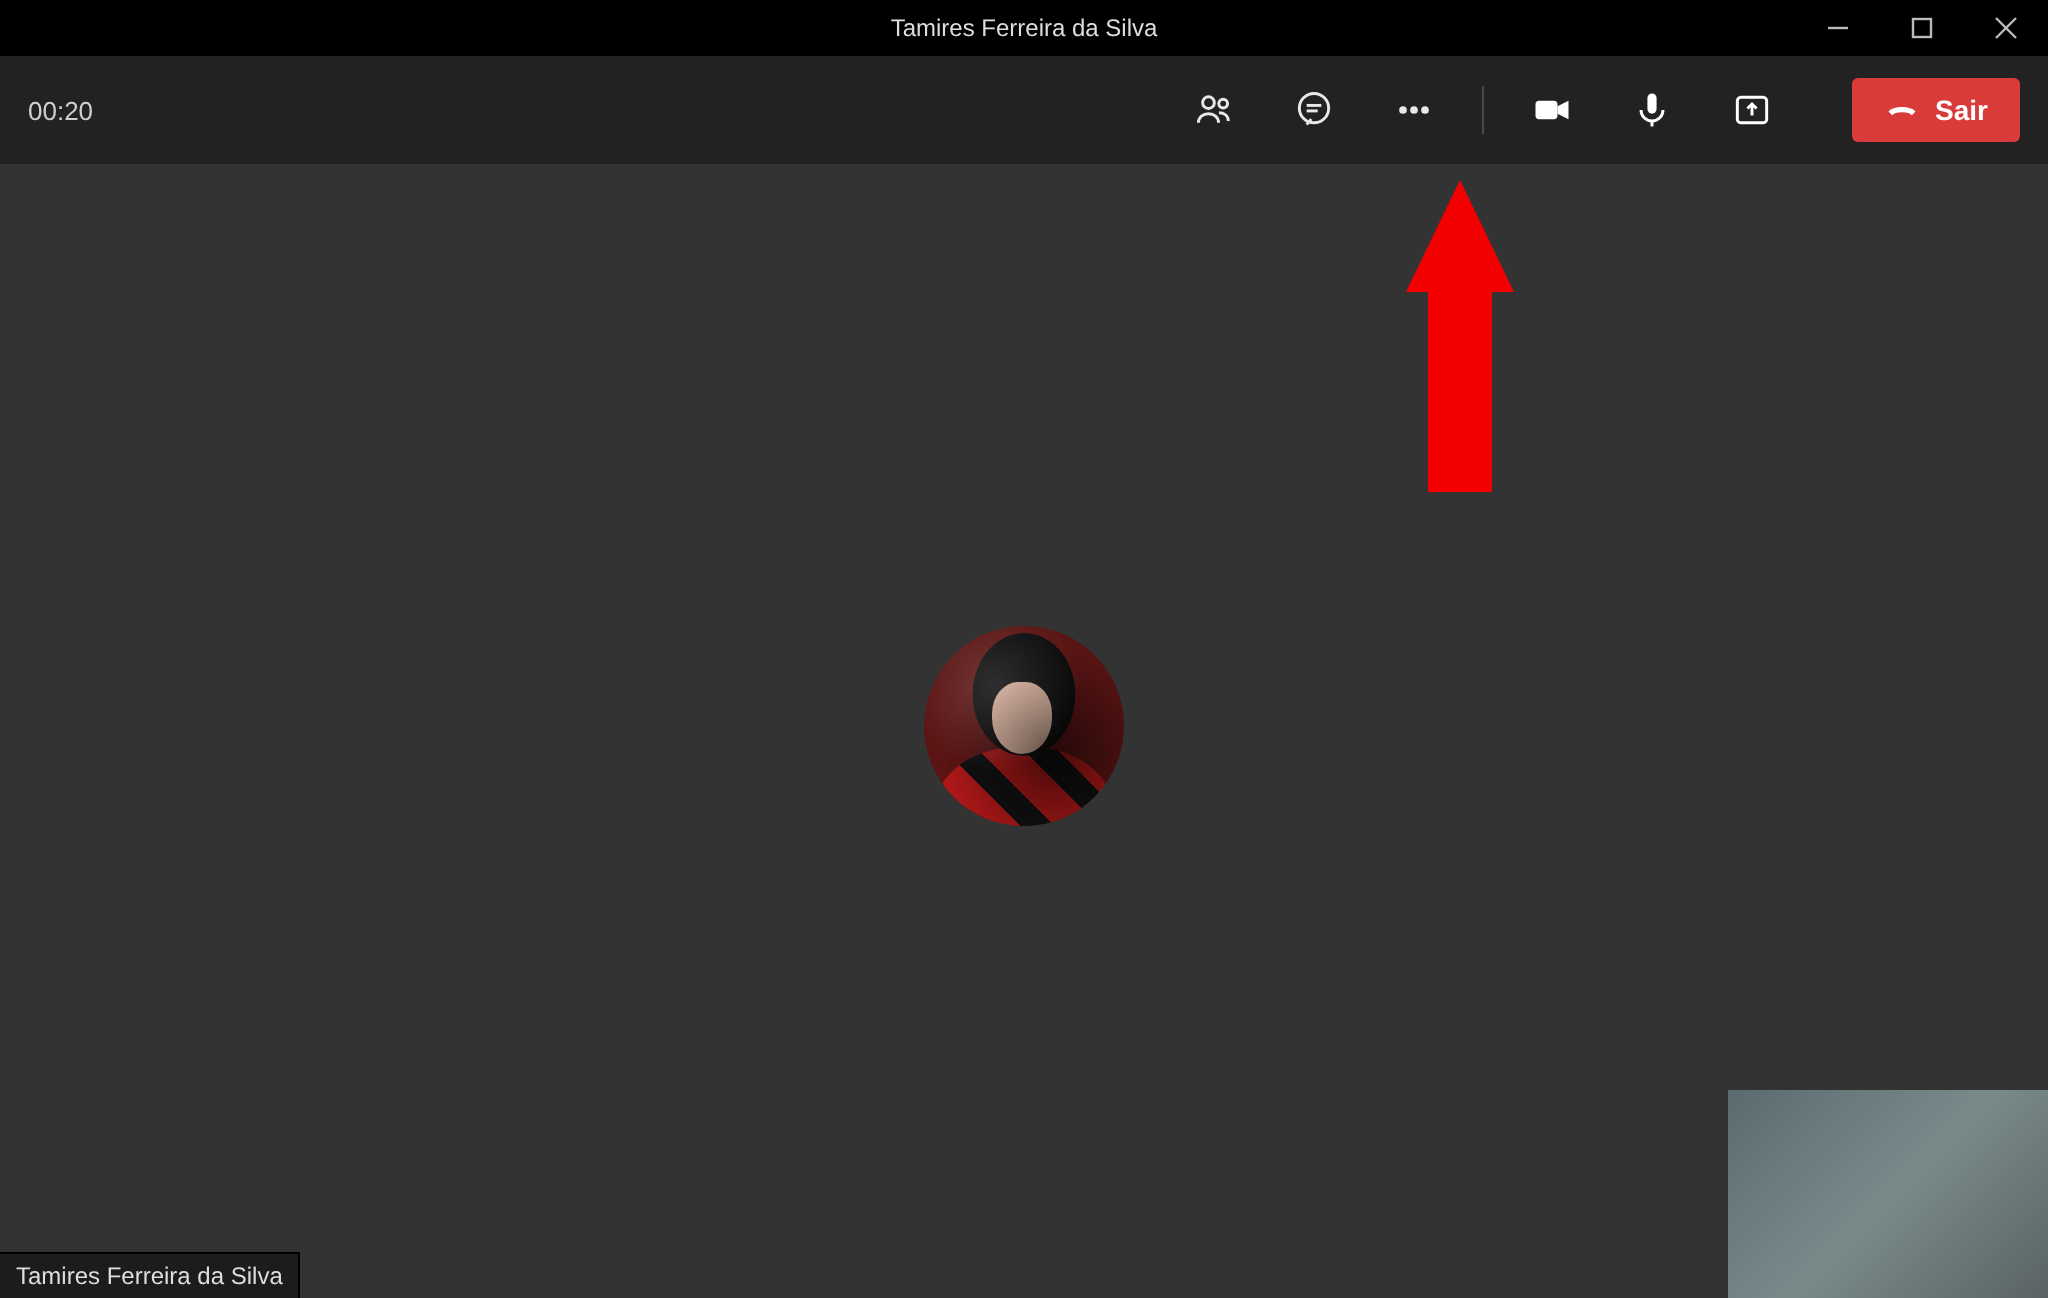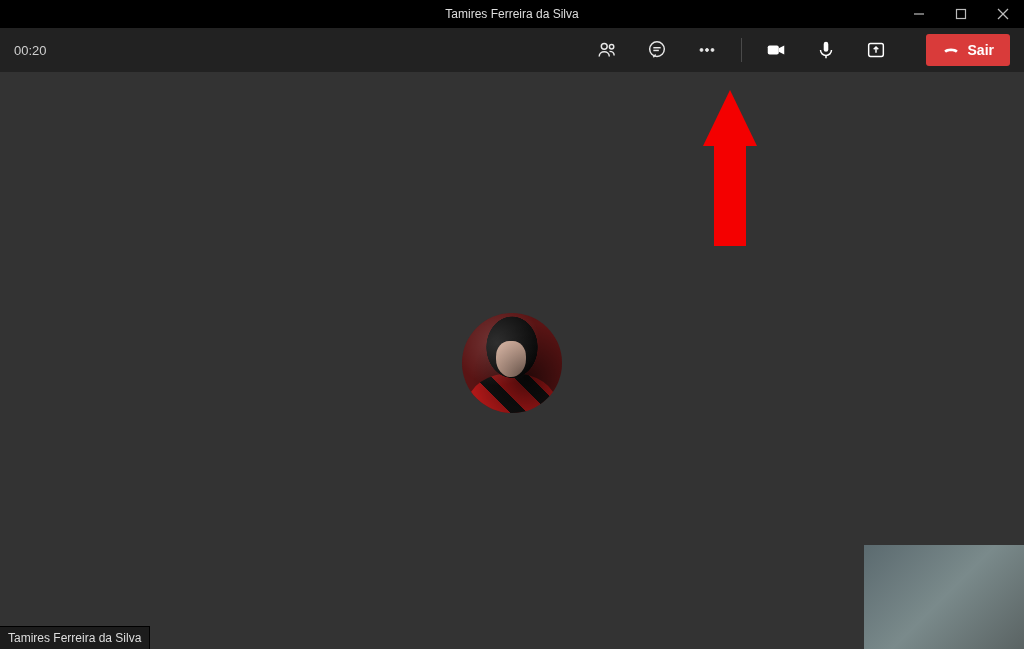--- a/index.html
+++ b/index.html
@@ -41,21 +41,21 @@
     height: 28px;
     display: flex;
     align-items: center;
     justify-content: center;
     color: #bbb;
   }
   .winbtn svg { display:block; }
 
   
   .callbar {
-    height: 44px;
+    height: 54px;
     background: #222222;
     display: flex;
     align-items: center;
     padding: 0 14px 0 14px;
     gap: 10px;
     position: relative;
   }
   .timer {
     font-size: 13px;
     color: #cfcfcf;

